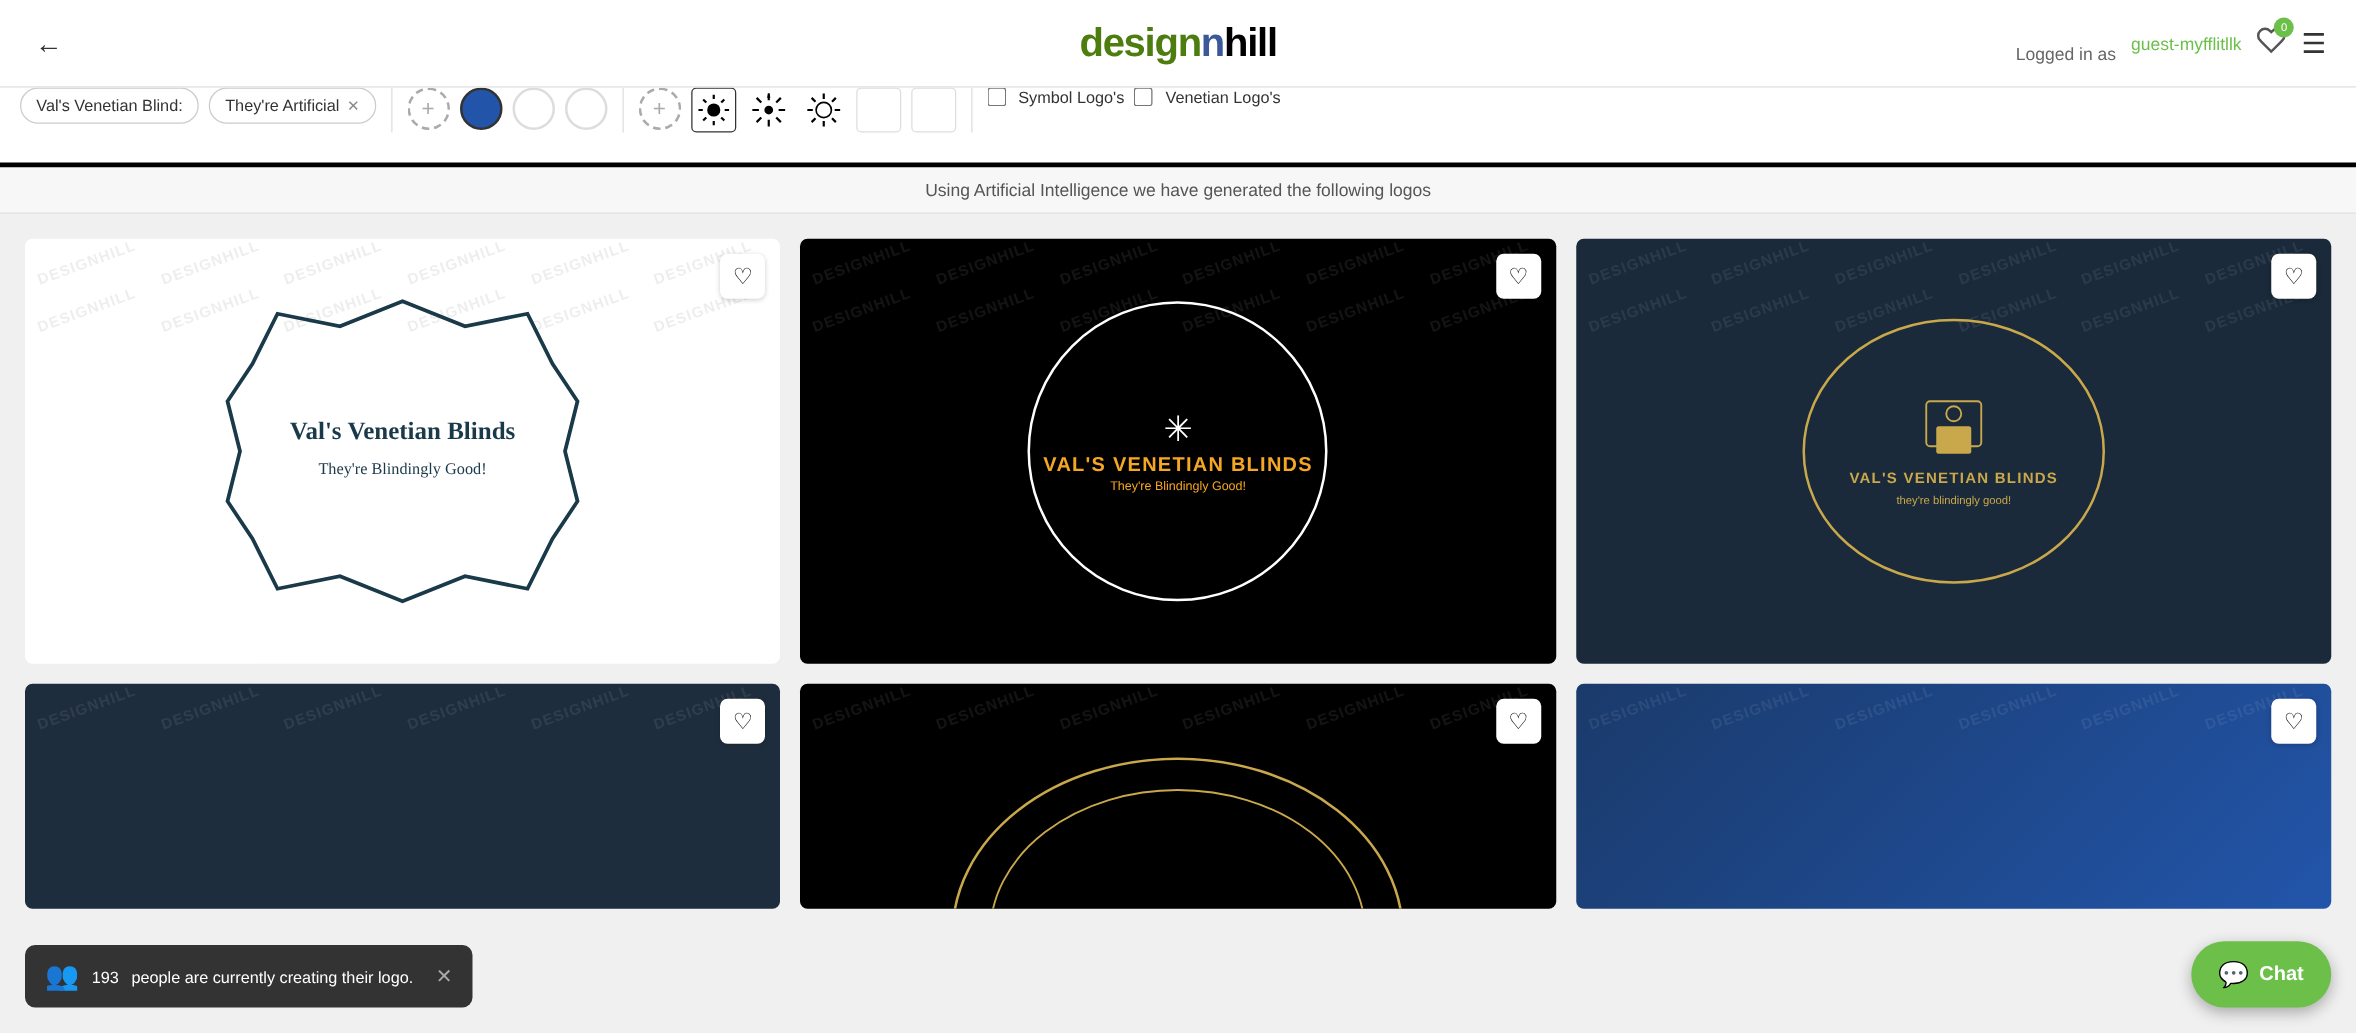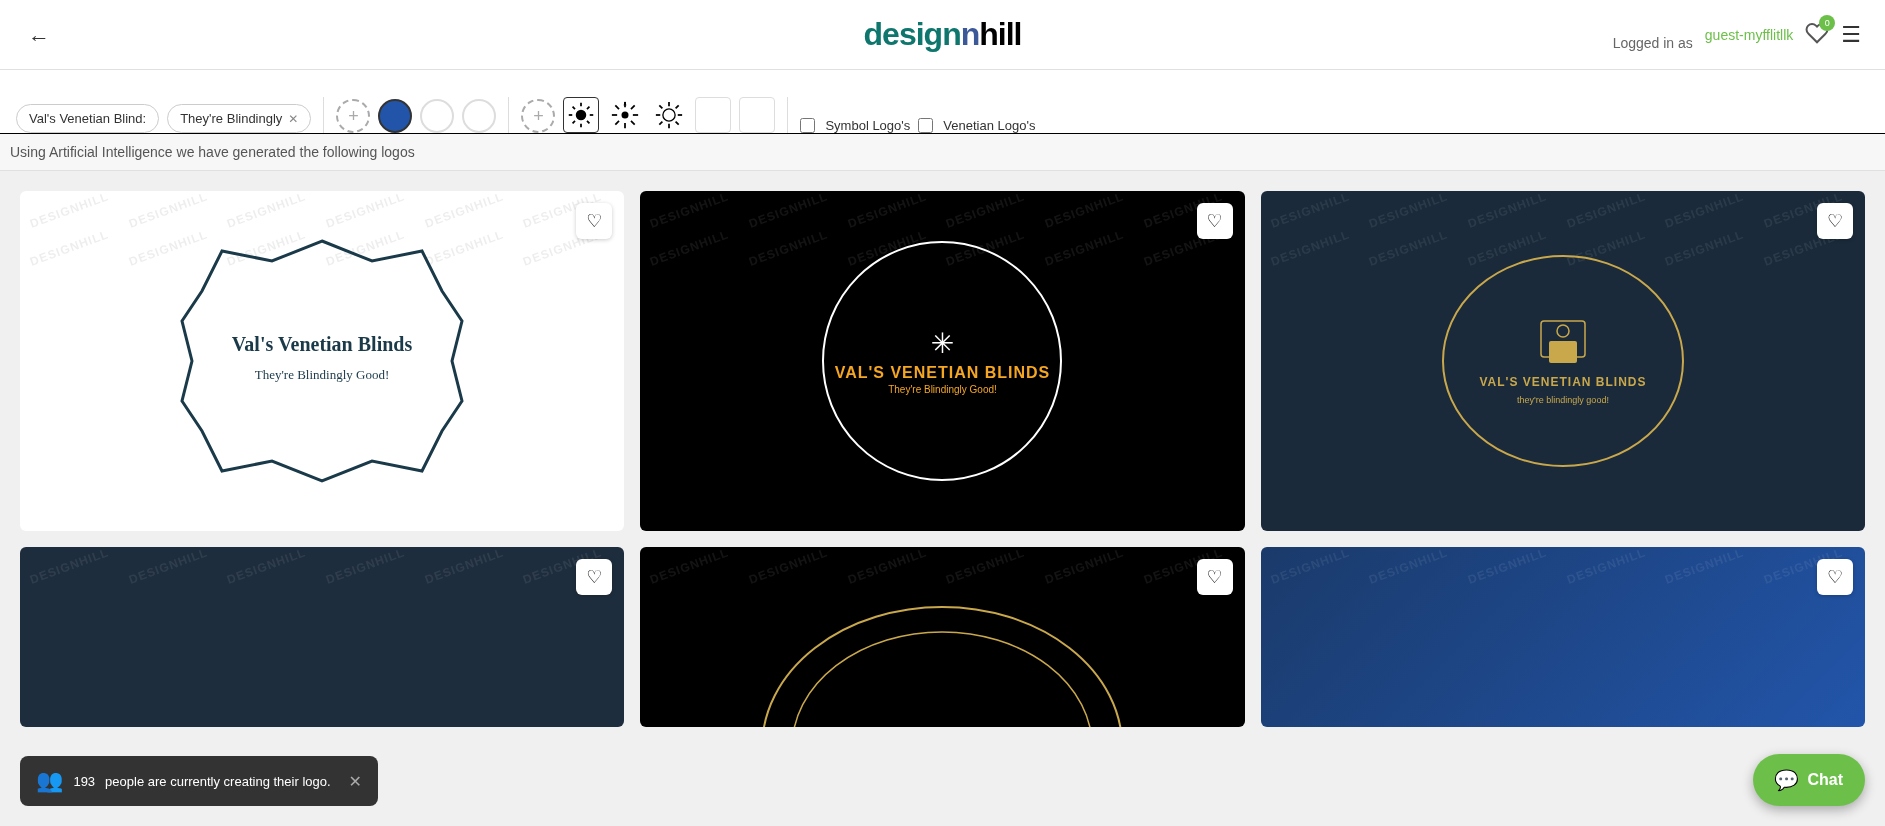--- a/index.html
+++ b/index.html
@@ -18,21 +18,21 @@
     }
     .header-logo {
       position: absolute;
       left: 50%;
       transform: translateX(-50%);
       font-size: 32px;
       font-weight: bold;
       color: #333;
       letter-spacing: -1px;
     }
-    .header-logo span.design { color: #0f766e; }
+    .header-logo span.design { color: #4d7c0f; }
     .header-logo span.hill { color: #000000; }
     .header-logo span.n { color: #3b5998; }
     .header-right {
       display: flex;
       align-items: center;
       gap: 12px;
       margin-left: auto;
     }
     .logged-in-text { color: #666; font-size: 14px; margin-top: 16px; }
     .logged-in-name { color: #6cc04a; font-weight: normal; font-size: 14px; }
@@ -47,24 +47,24 @@
       width: 16px; height: 16px;
       display: flex; align-items: center; justify-content: center;
     }
     .hamburger { font-size: 22px; cursor: pointer; color: #333; }
 
     
     .toolbar {
       background: #fff;
       height: 64px;
       display: flex;
-      align-items: flex-end;
+      align-items: flex-start;
       padding: 0 16px;
       gap: 8px;
-      border-bottom: 1px solid #000000;
+      border-bottom: 4px solid #000000;
     }
     .back-btn {
       background: none; border: none; font-size: 22px; cursor: pointer; color: #333; padding: 4px;
     }
 
     .tag-pill {
       display: flex; align-items: center;
       background: #fff;
       border: 1px solid #ccc;
       border-radius: 20px;
@@ -122,21 +122,21 @@
     }
 
     .checkbox-label {
       display: flex; align-items: center; gap: 10px;
       font-size: 13px; color: #333; cursor: pointer;
       white-space: nowrap;
     }
     .checkbox-label input { cursor: pointer; width: 15px; height: 15px; }
     .ai-banner {
       background: #f7f7f7;
-      text-align: left;
+      text-align: center;
       padding: 10px;
       font-size: 14px;
       color: #555;
       border-bottom: 1px solid #e0e0e0;
     }
 
     .logo-grid {
       display: grid;
       grid-template-columns: 1fr 1fr 1fr;
       gap: 16px;
@@ -285,21 +285,21 @@
     </div>
     <span class="hamburger">☰</span>
   </div>
 </div>
 
 <div class="toolbar">
   <div class="tag-pill">
     <span>Val's Venetian Blind:</span>
   </div>
   <div class="tag-pill">
-    <span>They're Blindingly</span>
+    <span>They're Artificial</span>
     <span class="close-x">✕</span>
   </div>
 
   <div class="divider-v"></div>
 
   <button class="add-btn">+</button>
   <div class="color-circle selected" style="background:#2255aa;"></div>
   <div class="color-circle empty"></div>
   <div class="color-circle empty"></div>
 

